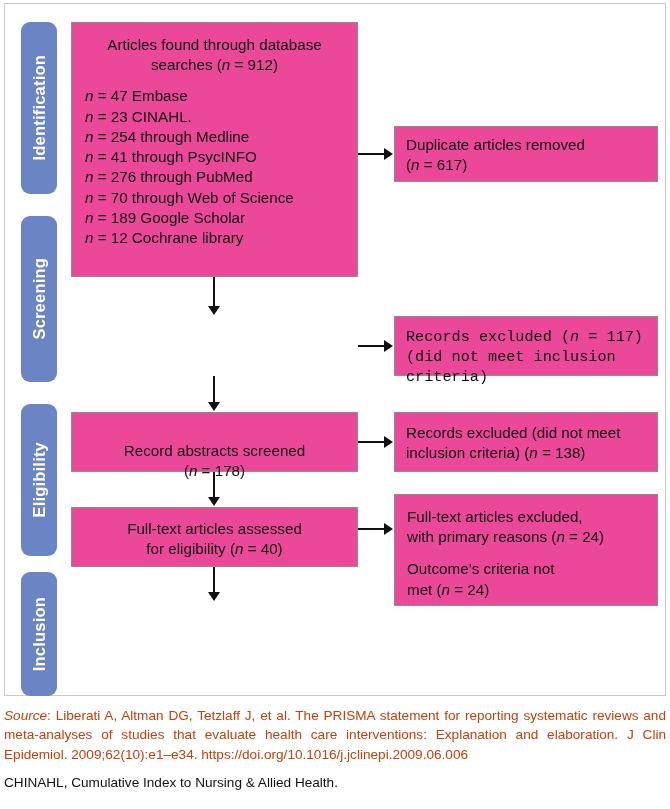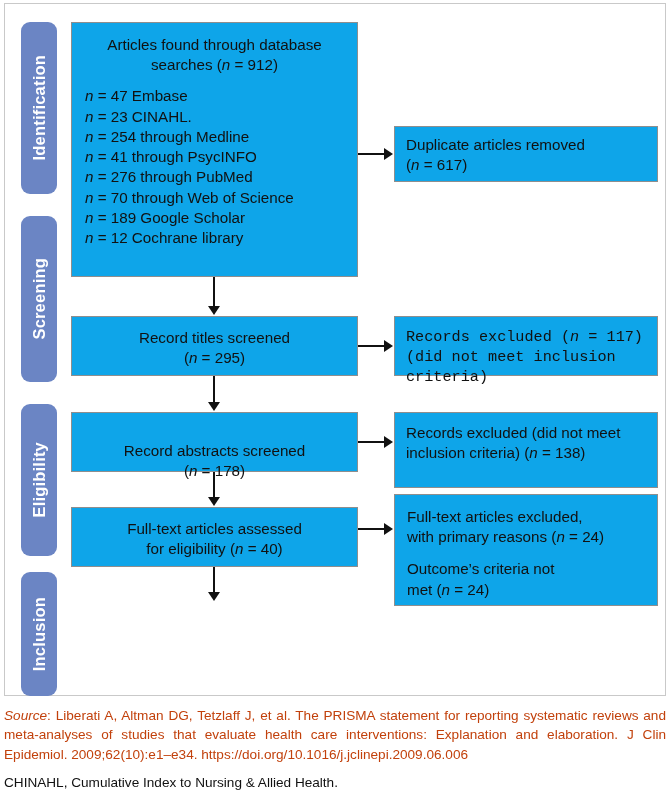--- a/index.html
+++ b/index.html
@@ -52,21 +52,21 @@
 
   #tab-identification { left: 16px; top: 18px;  height: 172px; }
   #tab-screening      { left: 16px; top: 212px; height: 166px; }
   #tab-eligibility    { left: 16px; top: 400px; height: 152px; }
   #tab-inclusion      { left: 16px; top: 568px; height: 124px; }
 
   
   .flow-box {
     position: absolute;
     border: 1px solid #8e8e8e;
-    background: #0ea5e9;
+    background: #ec4899;
     padding: 7px 11px;
     font-size: 15.2px;
     line-height: 1.33;
   }
   .flow-box .center { text-align: center; }
   .flow-box .left   { text-align: left; }
   .nit { font-style: italic; }
 
   #box-identification {
     left: 66px; top: 18px; width: 287px; height: 255px;
@@ -91,21 +91,21 @@
     padding: 10px 11px;
     font-family: Liberation Mono, monospace;
   }
 
   #box-abstracts-screened {
     left: 66px; top: 408px; width: 287px; height: 60px;
     padding: 28px 11px;
   }
 
   #box-records-excluded-2 {
-    left: 389px; top: 408px; width: 264px; height: 76px;
+    left: 389px; top: 408px; width: 264px; height: 60px;
     padding: 10px 11px;
   }
 
   #box-fulltext-assessed {
     left: 66px; top: 503px; width: 287px; height: 60px;
     padding: 11px 11px;
   }
 
   #box-fulltext-excluded {
     left: 389px; top: 490px; width: 264px; height: 112px;
@@ -221,24 +221,20 @@
         <div class="src-line"><span class="nit">n</span><span> = 189 Google Scholar</span></div>
         <div class="src-line"><span class="nit">n</span><span> = 12 Cochrane library</span></div>
       </div>
     </div>
 
     <div class="flow-box" id="box-duplicates">
       <div class="left">Duplicate articles removed</div>
       <div class="left"><span>(</span><span class="nit">n</span><span> = 617)</span></div>
     </div>
 
-    <div class="flow-box" id="box-titles-screened">
-      <div class="center">Record titles screened</div>
-      <div class="center"><span>(</span><span class="nit">n</span><span> = 295)</span></div>
-    </div>
 
     <div class="flow-box" id="box-records-excluded-1">
       <div class="left"><span>Records excluded (</span><span class="nit">n</span><span> = 117)</span></div>
       <div class="left">(did not meet inclusion criteria)</div>
     </div>
 
     <div class="flow-box" id="box-abstracts-screened">
       <div class="center">Record abstracts screened</div>
       <div class="center"><span>(</span><span class="nit">n</span><span> = 178)</span></div>
     </div>

